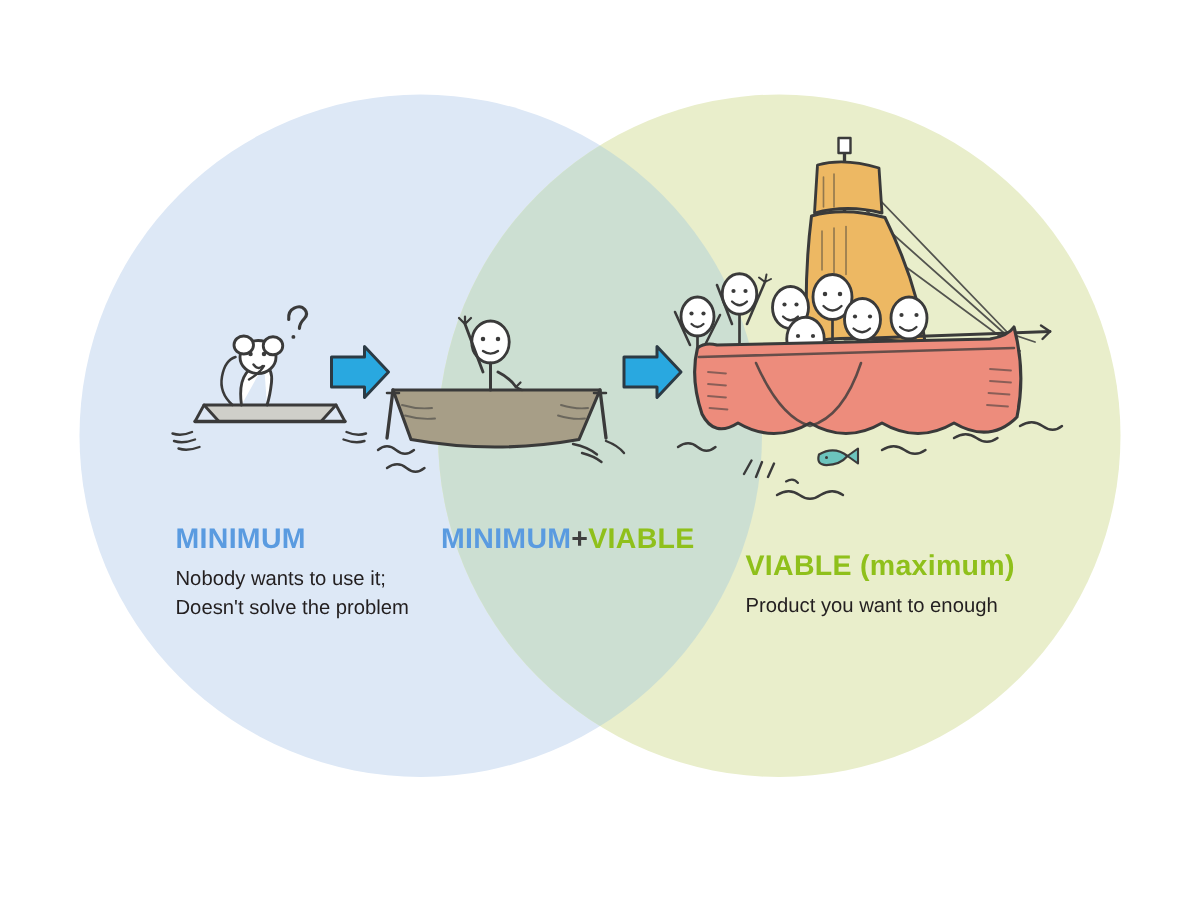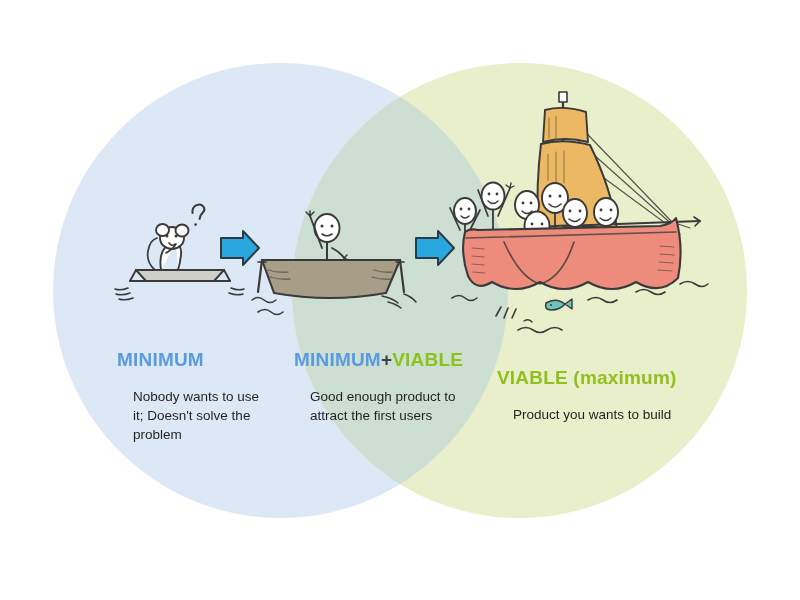--- a/index.html
+++ b/index.html
@@ -55,21 +55,21 @@
     font-weight: bold;
     letter-spacing: 0.2px;
     line-height: 1.1;
     margin: 0 0 5px 0;
     white-space: nowrap;
   }
   .caption-body {
     font-size: 13.5px;
     line-height: 1.42;
     color: #231f20;
-    margin: 16px;
+    margin: 0;
   }
   .t-blue  { color: #5a9be0; }
   .t-green { color: #8fc01b; }
   .t-plus  { color: #3f3f3f; }
 
   #caption-minimum        { left: 117px; top: 350px; width: 165px; }
   #caption-minimum-viable { left: 294px; top: 350px; width: 205px; }
   #caption-viable         { left: 497px; top: 368px; width: 230px; }
 </style>
 </head>
@@ -320,21 +320,20 @@
 
   <div class="caption" id="caption-minimum">
     <div class="caption-title t-blue">MINIMUM</div>
     <div class="caption-body">Nobody wants to use it; Doesn't solve the problem</div>
   </div>
 
   <div class="caption" id="caption-minimum-viable">
     <div class="caption-title">
       <span class="t-blue">MINIMUM</span><span class="t-plus">+</span><span class="t-green">VIABLE</span>
     </div>
-    <div class="caption-body">Good enough product to attract the first users</div>
   </div>
 
   <div class="caption" id="caption-viable">
     <div class="caption-title t-green">VIABLE (maximum)</div>
-    <div class="caption-body">Product you wants to build</div>
+    <div class="caption-body">Product you want to enough</div>
   </div>
 
 </div>
 
 </body></html>

